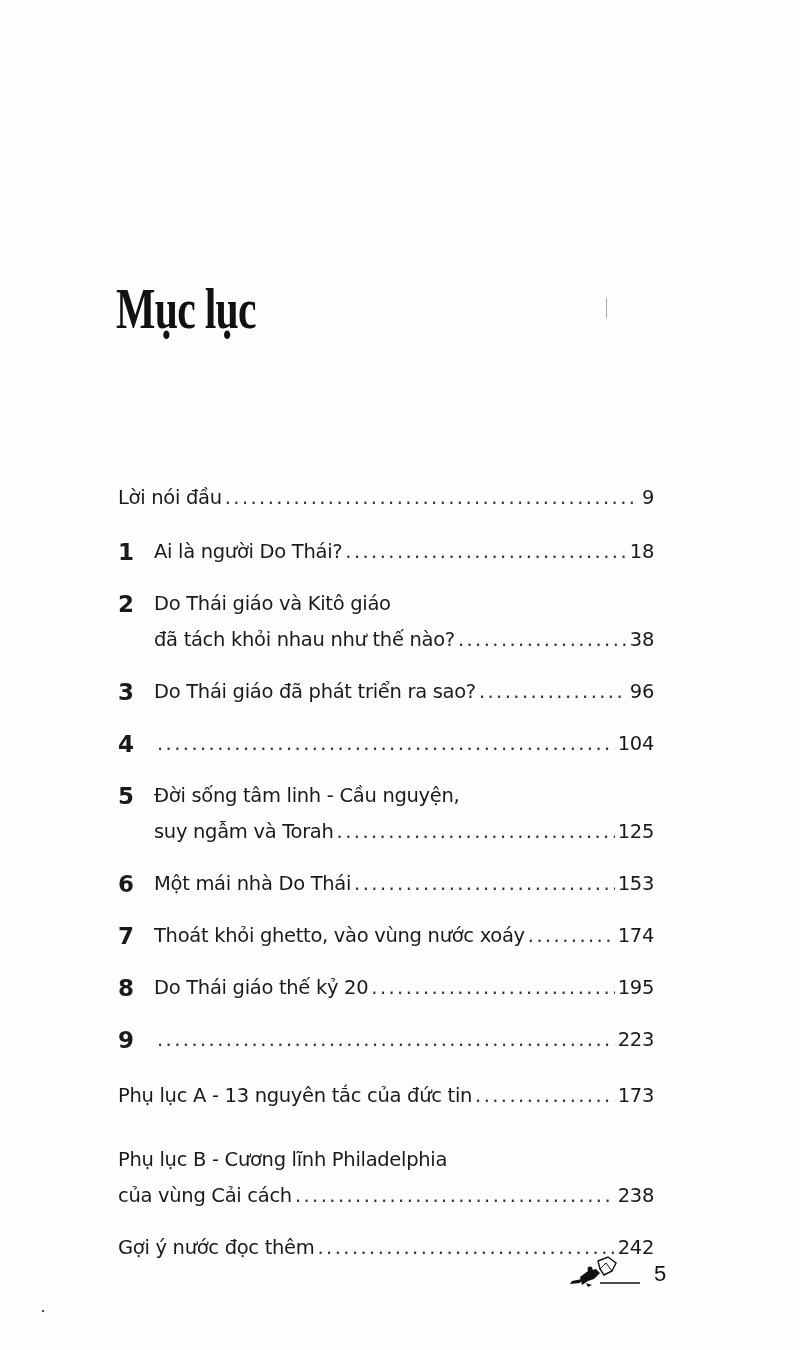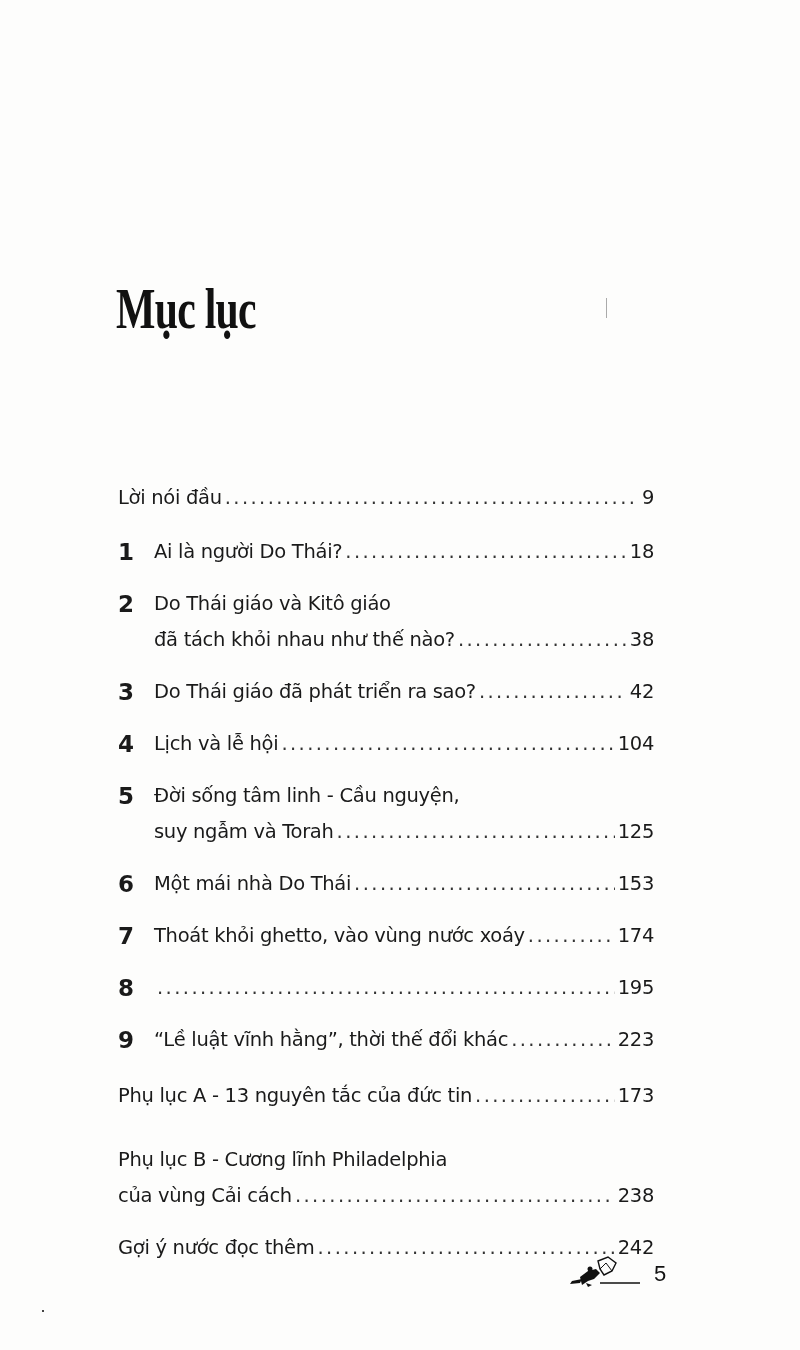--- a/index.html
+++ b/index.html
@@ -153,30 +153,29 @@
       </div>
     </div>
   </div>
 
   <div class="entry" style="margin-top:16px;">
     <span class="num">3</span>
     <div class="body">
       <div class="line">
         <span>Do Thái giáo đã phát triển ra sao?</span>
         <span class="leader"></span>
-        <span class="page">42</span>
+        <span class="page">96</span>
       </div>
     </div>
   </div>
 
   <div class="entry" style="margin-top:16px;">
     <span class="num">4</span>
     <div class="body">
       <div class="line">
-        <span>Lịch và lễ hội</span>
         <span class="leader"></span>
         <span class="page">104</span>
       </div>
     </div>
   </div>
 
   <div class="entry" style="margin-top:16px;">
     <span class="num" style="align-self:flex-start;">5</span>
     <div class="body">
       <div class="line">
@@ -209,31 +208,31 @@
         <span class="leader"></span>
         <span class="page">174</span>
       </div>
     </div>
   </div>
 
   <div class="entry" style="margin-top:16px;">
     <span class="num">8</span>
     <div class="body">
       <div class="line">
+        <span>Do Thái giáo thế kỷ 20</span>
         <span class="leader"></span>
         <span class="page">195</span>
       </div>
     </div>
   </div>
 
   <div class="entry" style="margin-top:16px;">
     <span class="num">9</span>
     <div class="body">
       <div class="line">
-        <span>“Lề luật vĩnh hằng”, thời thế đổi khác</span>
         <span class="leader"></span>
         <span class="page">223</span>
       </div>
     </div>
   </div>
 
   <div class="entry" style="margin-top:20px;">
     <div class="body">
       <div class="line">
         <span>Phụ lục A - 13 nguyên tắc của đức tin</span>

